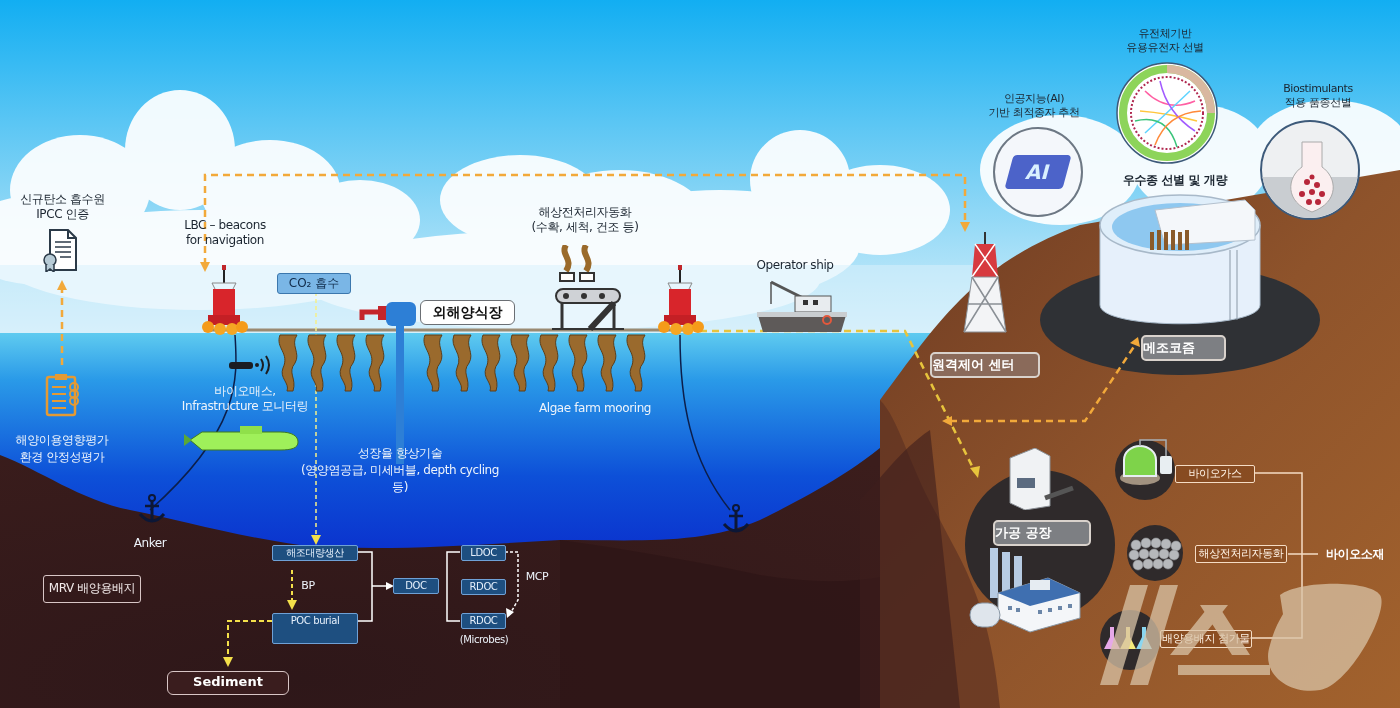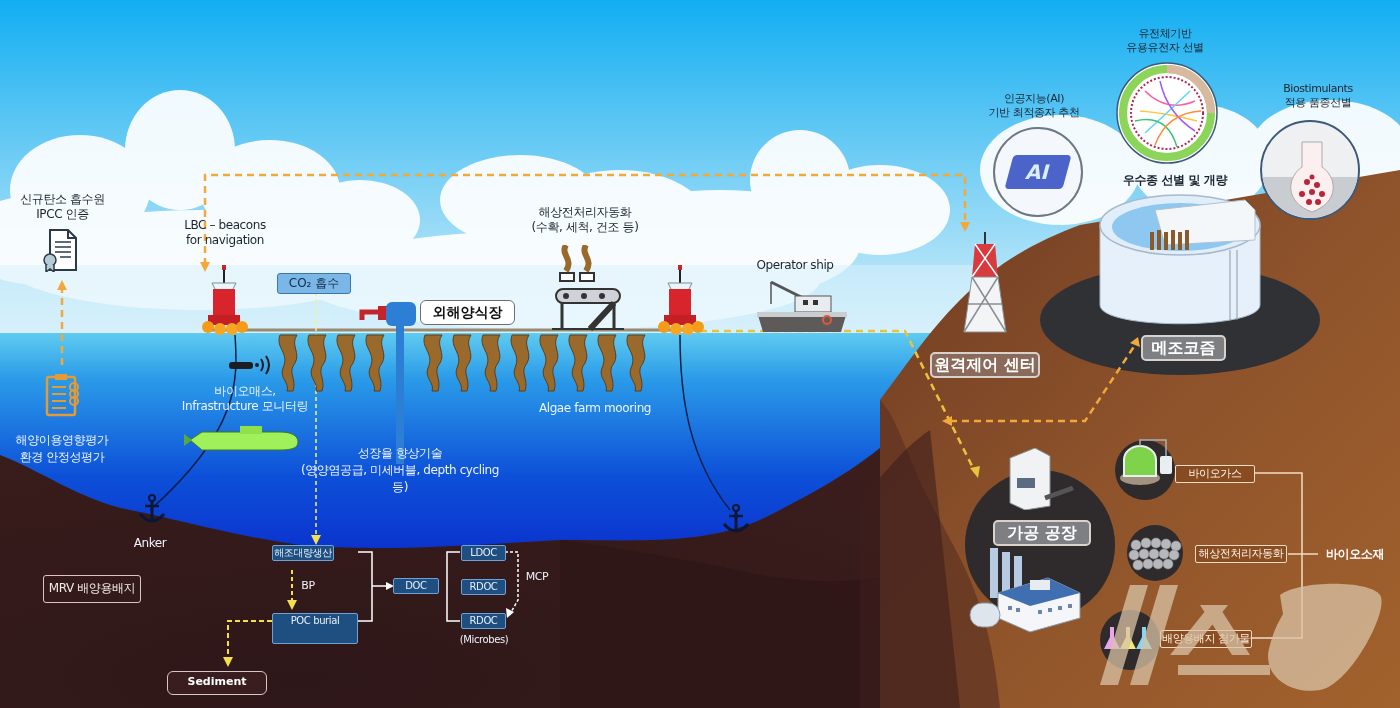--- a/index.html
+++ b/index.html
@@ -27,21 +27,21 @@
 
   .pill-blue { position: absolute; background: #7ab6e6; border: 1.5px solid #3b77ad; border-radius: 3px;
     color: #102b4a; font-size: 12px; text-align: center; line-height: 18px; }
   .pill-white { position: absolute; background: #ffffff; border: 1.5px solid #6b6f74; border-radius: 6px;
     color: #111; font-weight: bold; font-size: 14px; text-align: center; line-height: 22px; }
   .navy-box { position: absolute; background: #1e4f80; border: 1.5px solid #6fa1d6; border-radius: 2px;
     color: #e6f0fb; font-size: 10px; text-align: center; line-height: 14px; letter-spacing: -0.4px; }
   .outline-box { position: absolute; border: 1.5px solid #d8c6c6; border-radius: 3px; color: #f2eaea;
     font-size: 12px; text-align: center; line-height: 25px; letter-spacing: -0.4px; }
   .grey-tag { position: absolute; background: #7d7f83; border: 2px solid #d9d2cc; border-radius: 5px;
-    color: #fff; font-weight: bold; font-size: 16px; text-align: center; line-height: 22px; }
+    color: #fff; font-weight: bold; font-size: 13px; text-align: left; line-height: 22px; }
   .orange-tag { position: absolute; border: 1.5px solid #f5dcc4; border-radius: 2px; background: rgba(120,60,20,0.4);
     color: #fff3e6; font-size: 11px; text-align: center; line-height: 16px; letter-spacing: -0.4px; }
   .watermark { position: absolute; left: 1090px; top: 565px; width: 300px; height: 130px; opacity: 0.75; pointer-events: none; }
 </style>
 </head>
 <body>
 
 <div class="stage">
 
   <svg class="bg" width="1400" height="708" viewBox="0 0 1400 708">
@@ -321,24 +321,24 @@
   <div class="lbl light s12" style="left:120px;top:536px;width:60px;">Anker</div>
   <div class="abs" style="left:720px;top:504px;">
     <svg width="32" height="32" viewBox="0 0 32 32">
         <circle cx="16" cy="4" r="3" fill="none" stroke="#0c1736" stroke-width="2"></circle>
         <line x1="16" y1="7" x2="16" y2="28" stroke="#0c1736" stroke-width="3"></line>
         <line x1="9" y1="12" x2="23" y2="12" stroke="#0c1736" stroke-width="2.5"></line>
         <path d="M4,20 Q16,34 28,20" fill="none" stroke="#0c1736" stroke-width="3"></path>
       </svg>
   </div>
 
-  <div class="navy-box" style="left:272px;top:545px;width:62px;height:16px;">해조대량생산</div>
+  <div class="navy-box" style="left:272px;top:545px;width:86px;height:16px;">해조대량생산</div>
   <div class="lbl light s11" style="left:298px;top:578px;width:20px;">BP</div>
   <div class="navy-box" style="left:272px;top:613px;width:86px;height:31px;">POC burial</div>
-  <div class="pill-white" style="left:167px;top:671px;width:100px;height:24px;background:#3a1d1e;color:#fff;border-color:#d8c6c6;font-size:11px;line-height:20px;">Sediment</div>
+  <div class="pill-white" style="left:167px;top:671px;width:122px;height:24px;background:#3a1d1e;color:#fff;border-color:#d8c6c6;font-size:13px;line-height:20px;">Sediment</div>
   <div class="navy-box" style="left:393px;top:578px;width:46px;height:16px;">DOC</div>
   <div class="navy-box" style="left:461px;top:545px;width:45px;height:16px;">LDOC</div>
   <div class="navy-box" style="left:461px;top:579px;width:45px;height:16px;">RDOC</div>
   <div class="navy-box" style="left:461px;top:613px;width:45px;height:16px;">RDOC</div>
   <div class="lbl light s10" style="left:450px;top:632px;width:68px;">(Microbes)</div>
   <div class="lbl light s11" style="left:522px;top:569px;width:30px;">MCP</div>
 
   <div class="abs" style="left:960px;top:232px;">
     <svg width="50" height="110" viewBox="0 0 50 110">
       <line x1="25" y1="0" x2="25" y2="12" stroke="#333" stroke-width="2"></line>

